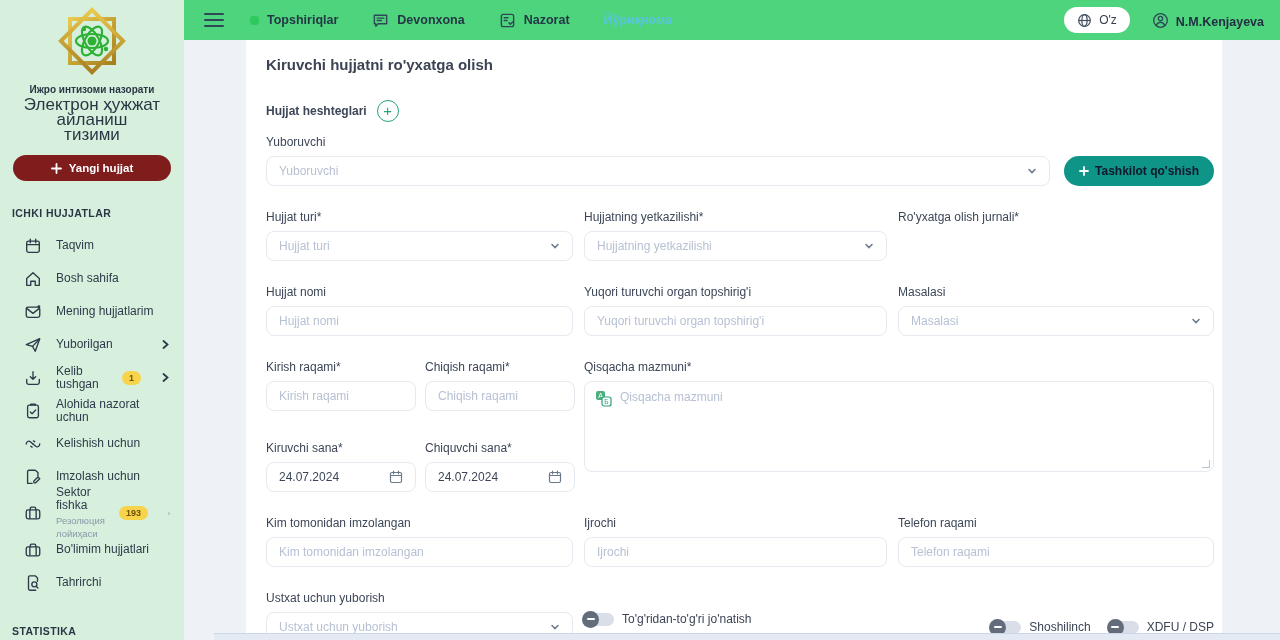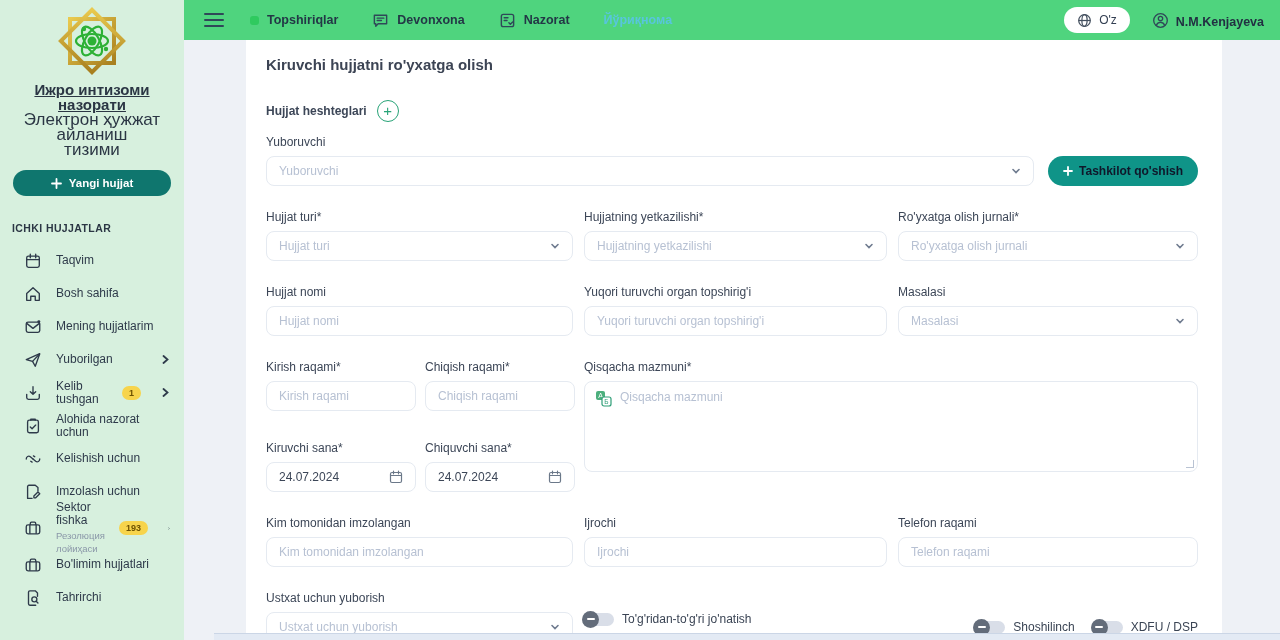--- a/index.html
+++ b/index.html
@@ -13,26 +13,26 @@
   svg { display:block; }
 
   
   .sidebar {
     width:184px; min-width:184px; height:640px;
     background:#d7f0de;
     overflow:hidden;
   }
   .logo-wrap { display:flex; justify-content:center; margin-top:6px; }
   .app-title { text-align:center; margin-top:6px; line-height:15px; color:#2b3644; }
-  .app-title .t1 { font-size:15px; font-weight:700;text-decoration:underline; }
+  .app-title .t1 { font-size:10px; font-weight:700; }
   .app-title .t2 { font-size:17px; }
   .new-doc-btn {
     display:flex; align-items:center; justify-content:center; gap:7px;
     margin:13px 13px 0 13px; height:26px;
-    background:#0f766e; color:#fff; border:none; border-radius:14px;
+    background:#7f1d1d; color:#fff; border:none; border-radius:14px;
     font-size:11.5px; font-weight:700; font-family:inherit; cursor:pointer;
     width:calc(100% - 26px);
   }
   .section-label {
     margin:26px 0 10px 12px;
     font-size:10.5px; font-weight:700; letter-spacing:.4px; color:#2b3644;
   }
   .nav-item {
     display:flex; align-items:center; gap:14px;
     height:33px; padding:0 14px 0 24px; cursor:pointer;
@@ -68,21 +68,21 @@
     font-size:12px; color:#333f52; font-family:inherit; margin-right:22px;
   }
   .lang-pill .icn { width:15px; height:15px; color:#44505f; }
   .user-chip { display:flex; align-items:flex-end; gap:7px; cursor:pointer; }
   .user-chip .icn { width:17px; height:17px; color:#2f4858; }
   .user-chip .nm { font-size:12.5px; font-weight:700; color:#223042; }
 
   .content { flex:1; position:relative; background:#eef1f6; overflow:hidden; }
   .card {
     position:absolute; top:0; bottom:0; left:62px; right:58px;
-    background:#fff; padding:16px 24px 0 20px; overflow:hidden;
+    background:#fff; padding:16px 8px 0 20px; overflow:hidden;
   }
   .footer-strip {
     position:absolute; left:30px; right:0; bottom:0; height:7px;
     background:#e3eaf4; border-top:1px solid #cbd6e6;
   }
 
   .page-title { font-size:15px; font-weight:600; color:#3c4454; }
 
   .hashtag-row { display:flex; align-items:center; gap:10px; margin-top:27px; }
   .hashtag-row .hl { font-size:12px; font-weight:600; color:#3c4657; }
@@ -383,26 +383,20 @@
           <label class="field-label">Hujjatning yetkazilishi*</label>
           <div class="ctl">
             <span class="ph">Hujjatning yetkazilishi</span>
             <svg class="caret" viewBox="0 0 10 10" fill="none" stroke="currentColor" stroke-width="1.6" stroke-linecap="round">
                 <path d="M2 3.5l3 3 3-3"></path>
               </svg>
           </div>
         </div>
         <div>
           <label class="field-label">Ro'yxatga olish jurnali*</label>
-          <div class="ctl">
-            <span class="ph">Ro'yxatga olish jurnali</span>
-            <svg class="caret" viewBox="0 0 10 10" fill="none" stroke="currentColor" stroke-width="1.6" stroke-linecap="round">
-                <path d="M2 3.5l3 3 3-3"></path>
-              </svg>
-          </div>
         </div>
       </div>
 
       <div class="grid3">
         <div>
           <label class="field-label">Hujjat nomi</label>
           <input class="ctl" type="text" placeholder="Hujjat nomi" style="">
         </div>
         <div>
           <label class="field-label">Yuqori turuvchi organ topshirig'i</label>

